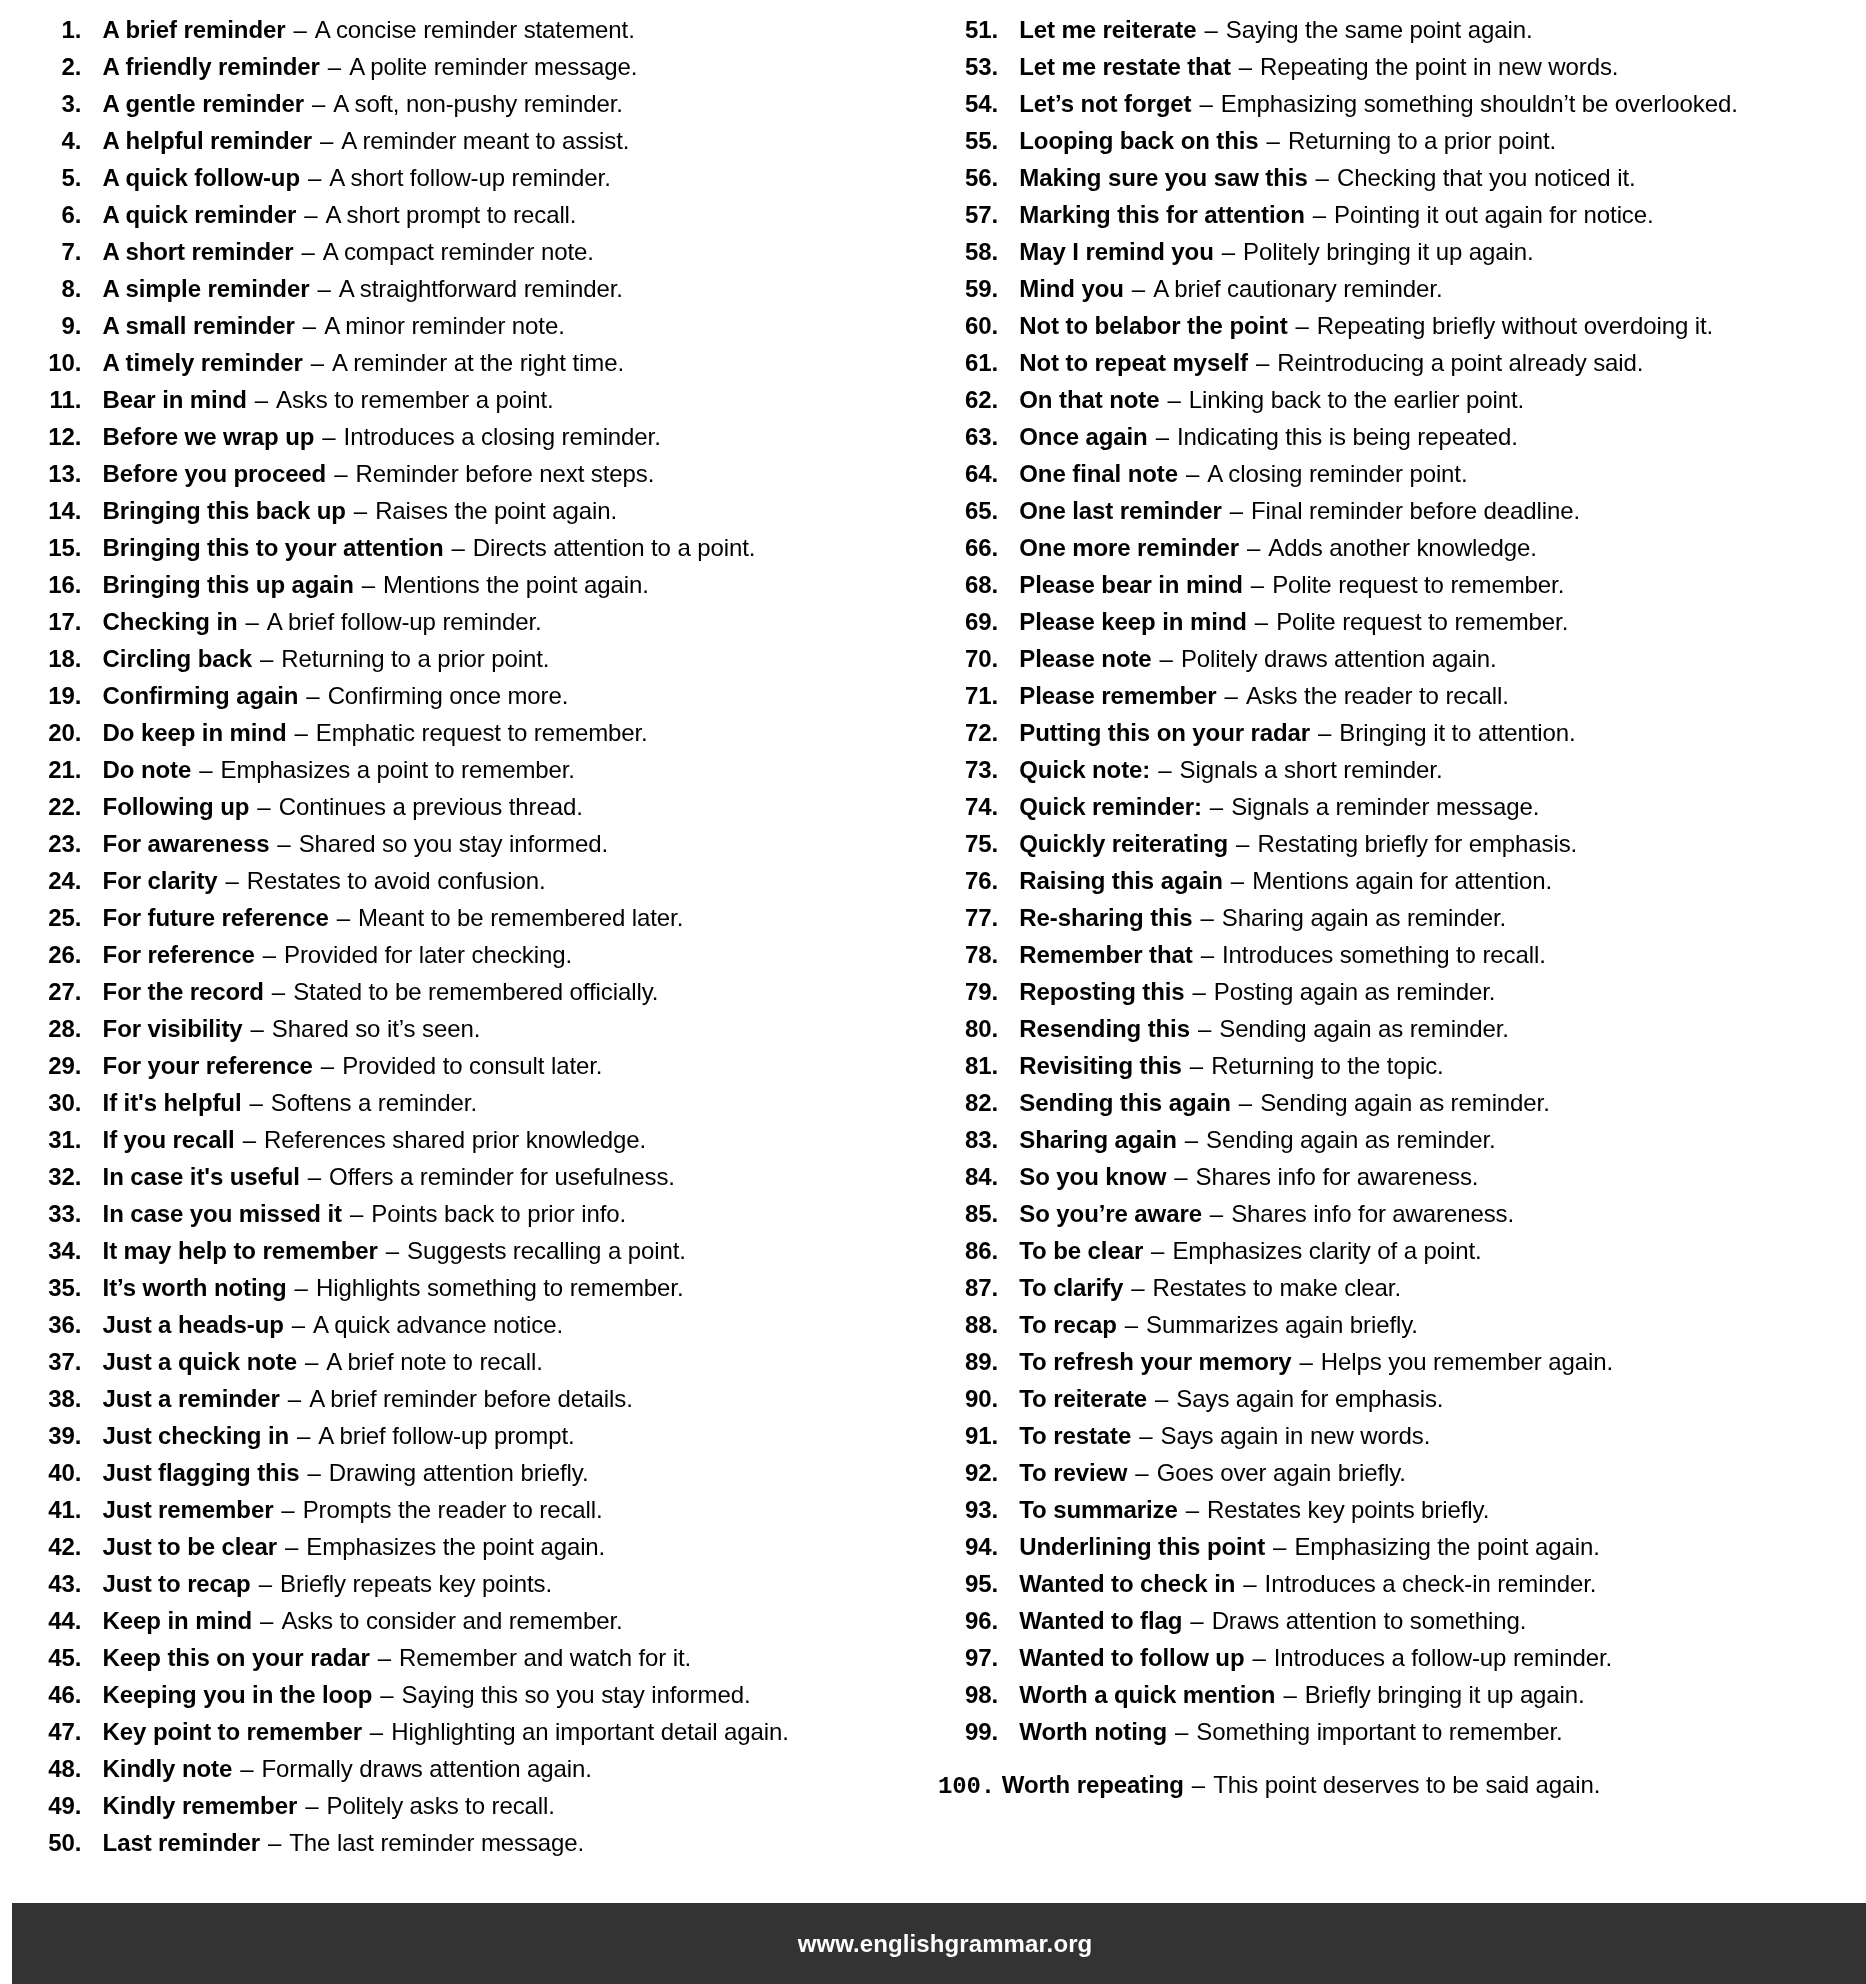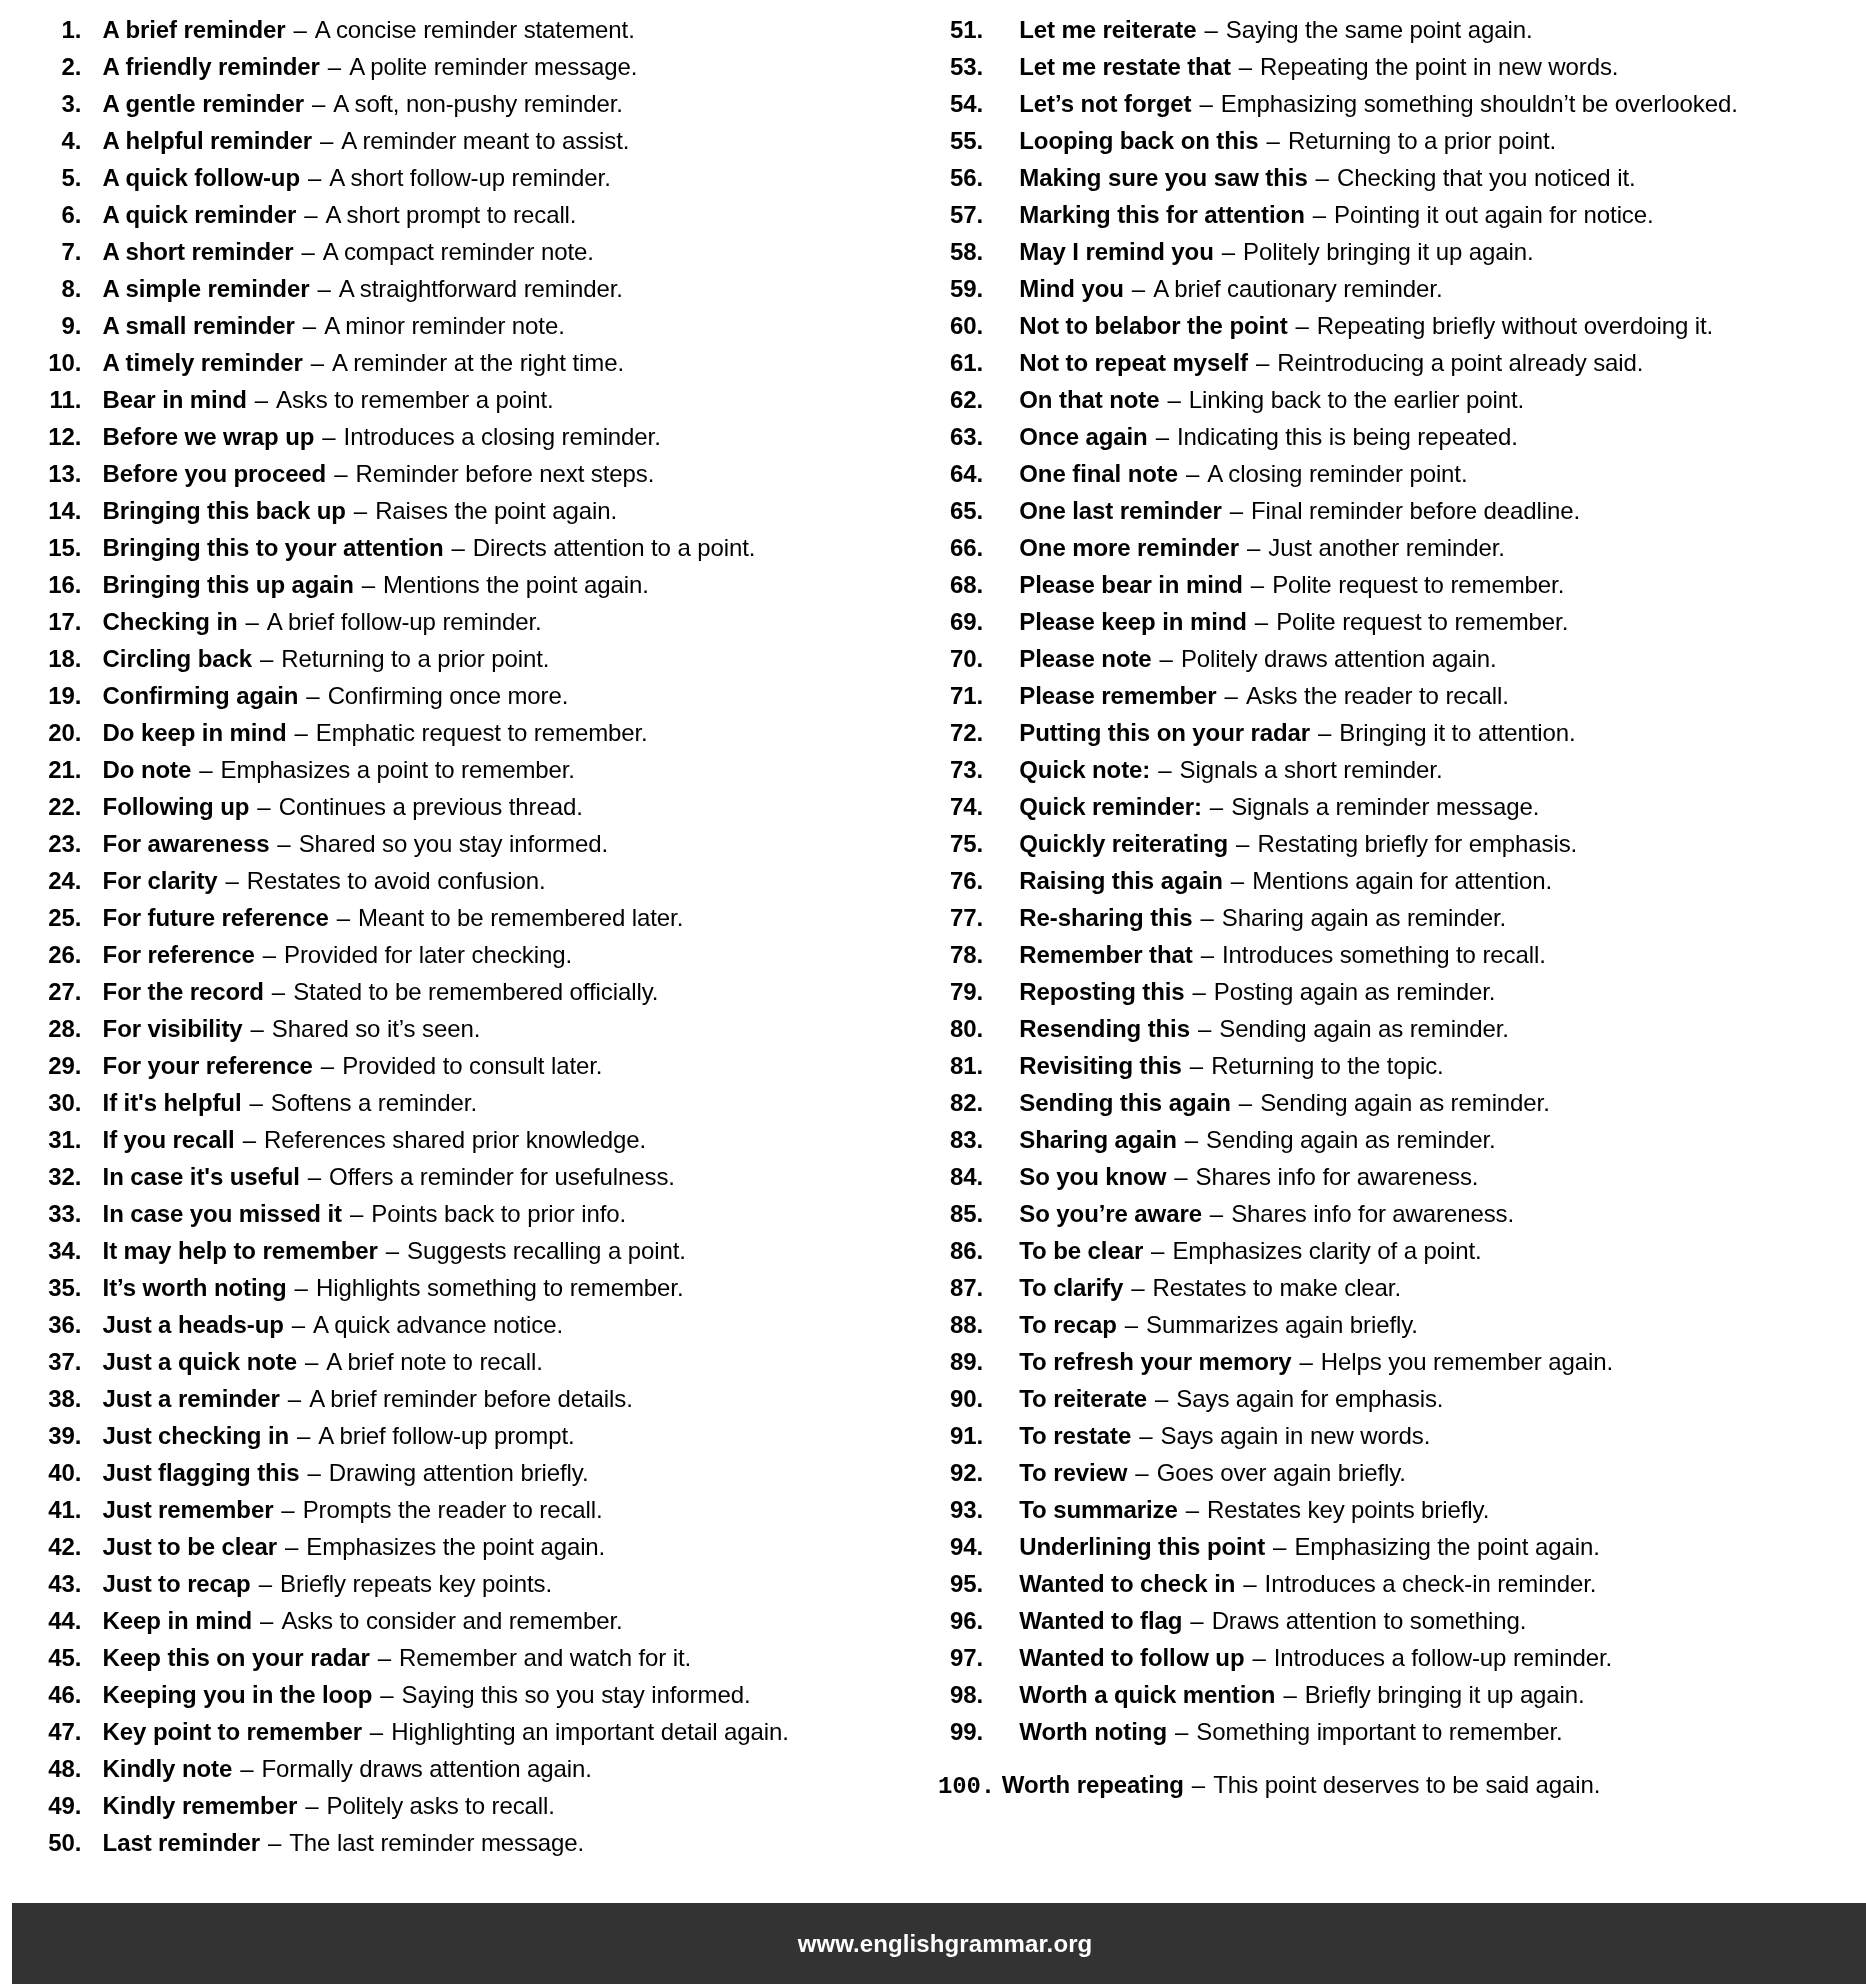--- a/index.html
+++ b/index.html
@@ -43,21 +43,21 @@
     font-size: 24px;
     color: #000000;
   }
   .num {
     flex: 0 0 auto;
     width: 60px;
     text-align: right;
     font-weight: bold;
     letter-spacing: -0.1px;
   }
-  .col-right .num { width: 63px; text-align: center; }
+  .col-right .num { width: 63px; }
   
   .item.wide .num { width: 63px; text-align: center; padding-left: 0; font-family: Liberation Mono, monospace; }
   .item.wide .body { margin-left: 2.5px; margin-top: 16px; }
 
   .body {
     flex: 1 1 auto;
     margin-left: 21.3px;
     overflow: hidden;
     text-overflow: clip;
   }
@@ -348,21 +348,21 @@
         <div class="item">
           <span class="num">64.</span>
           <span class="body"><span class="term">One final note</span> <span class="dash">–</span> <span class="desc">A closing reminder point.</span></span>
         </div>
         <div class="item">
           <span class="num">65.</span>
           <span class="body"><span class="term">One last reminder</span> <span class="dash">–</span> <span class="desc">Final reminder before deadline.</span></span>
         </div>
         <div class="item">
           <span class="num">66.</span>
-          <span class="body"><span class="term">One more reminder</span> <span class="dash">–</span> <span class="desc">Just another reminder.</span></span>
+          <span class="body"><span class="term">One more reminder</span> <span class="dash">–</span> <span class="desc">Adds another knowledge.</span></span>
         </div>
         <div class="item">
           <span class="num">68.</span>
           <span class="body"><span class="term">Please bear in mind</span> <span class="dash">–</span> <span class="desc">Polite request to remember.</span></span>
         </div>
         <div class="item">
           <span class="num">69.</span>
           <span class="body"><span class="term">Please keep in mind</span> <span class="dash">–</span> <span class="desc">Polite request to remember.</span></span>
         </div>
         <div class="item">

